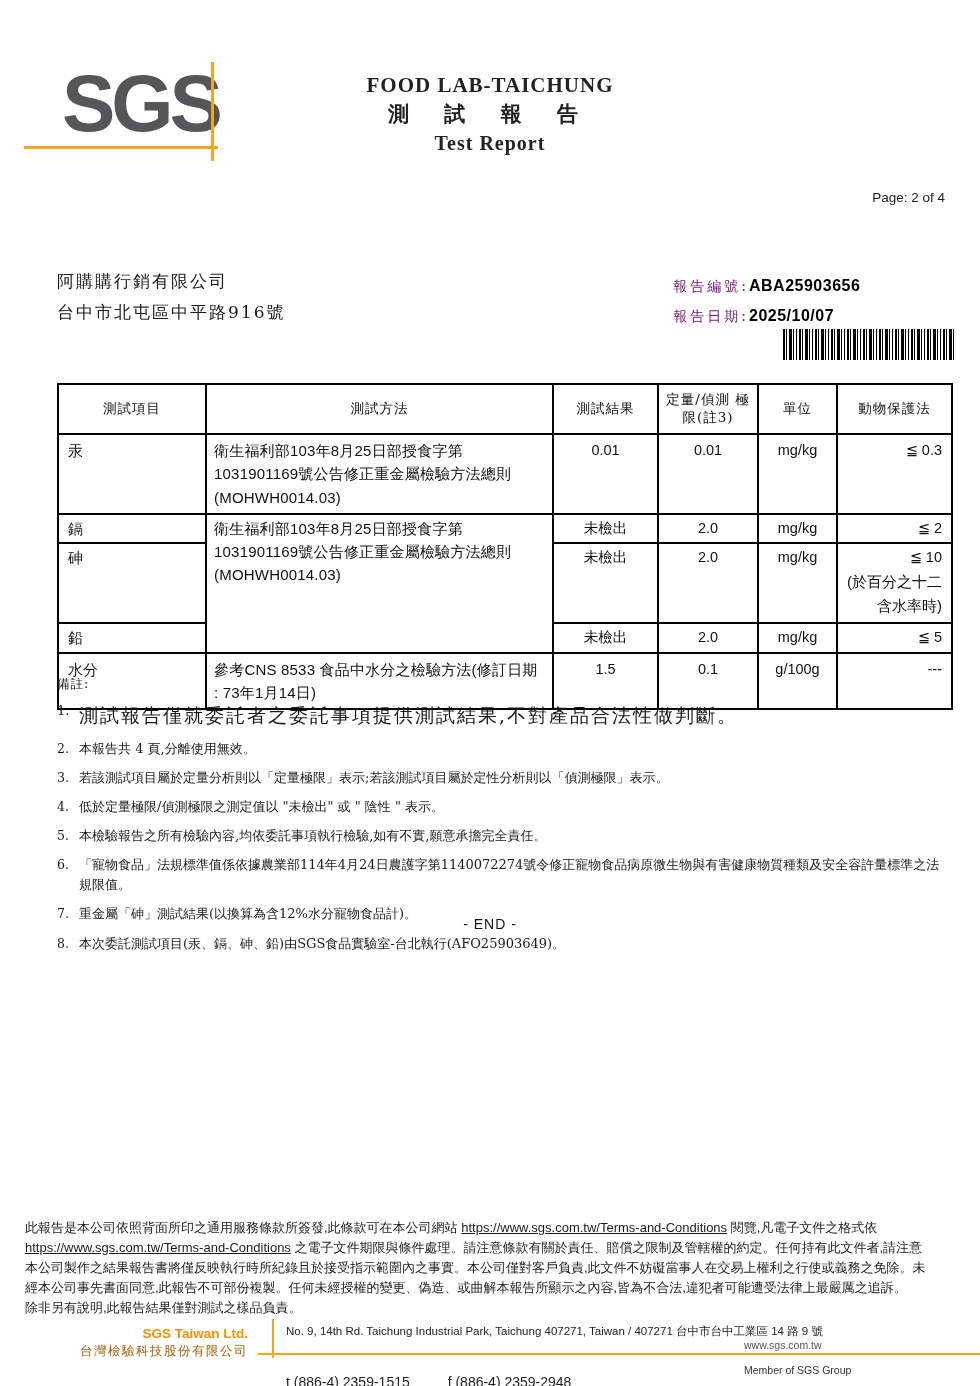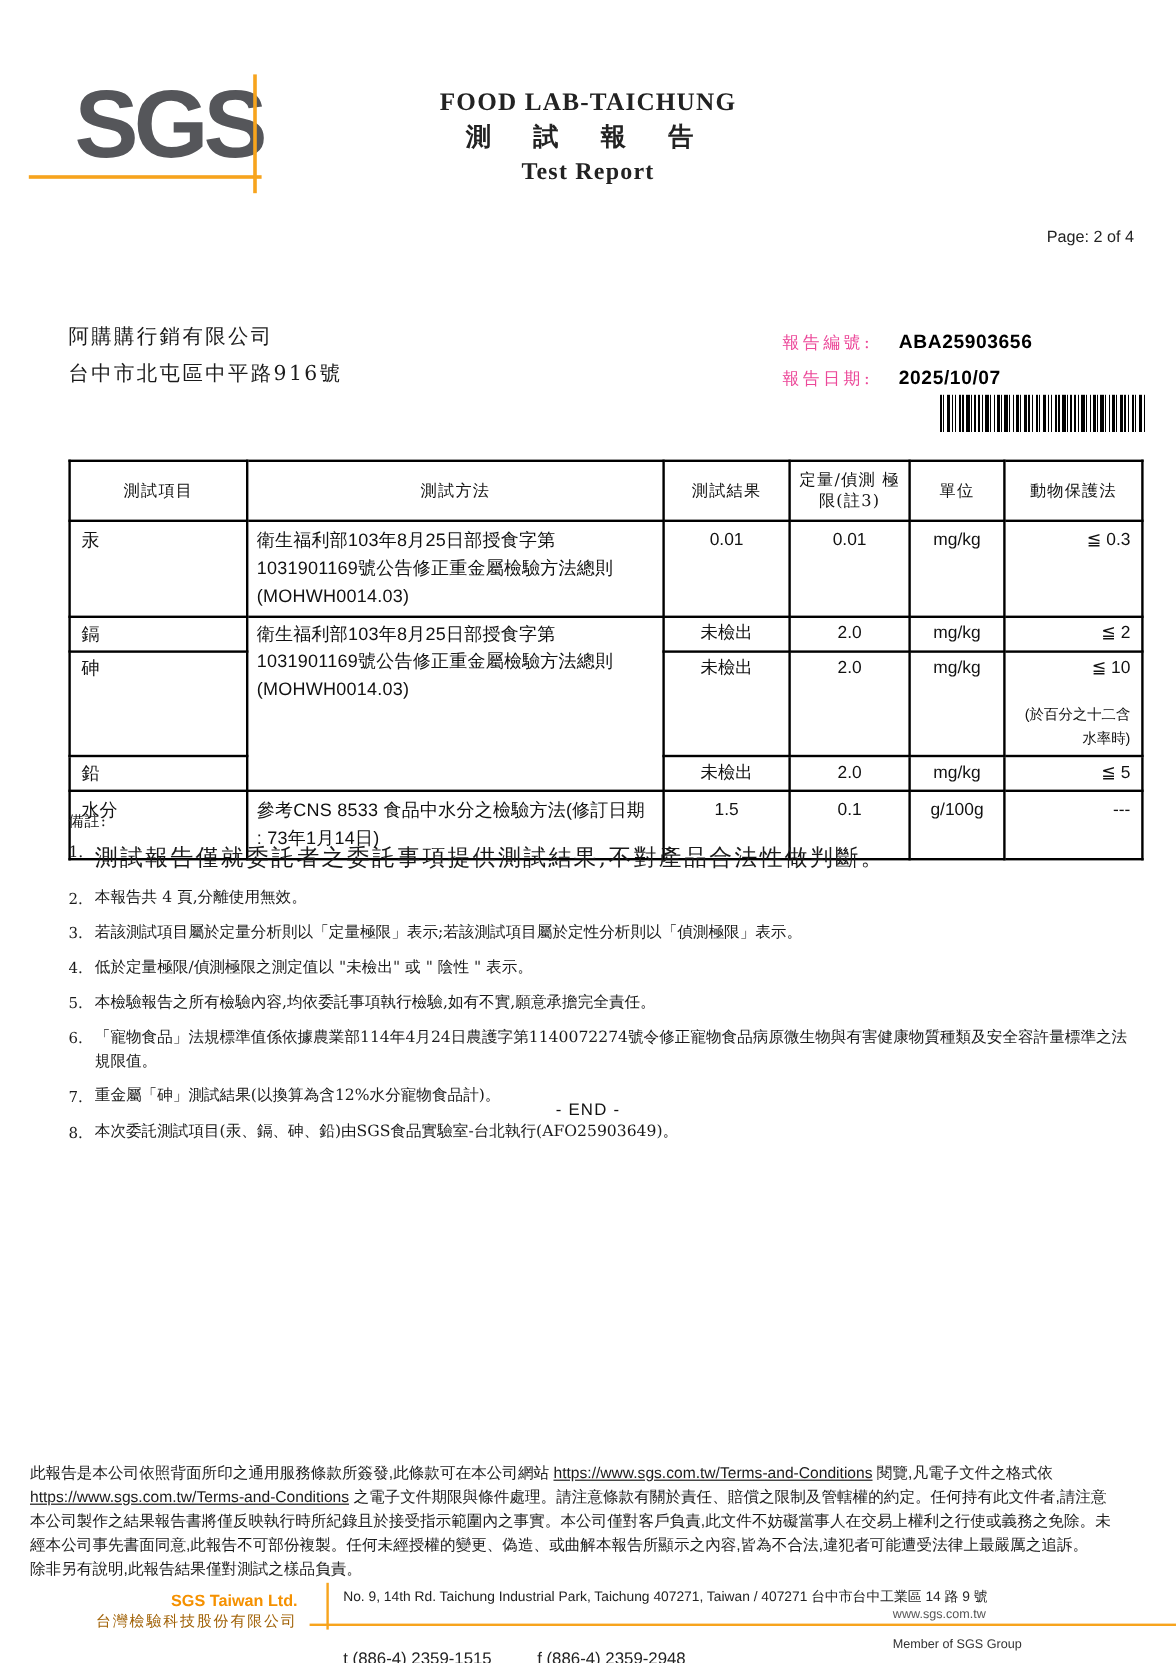--- a/index.html
+++ b/index.html
@@ -26,42 +26,42 @@
   .title-block .t-rzh { font-size:21px; letter-spacing:14px; line-height:29px; font-family:"DejaVu Serif","Liberation Serif",serif;}
   .title-block .t-ren { font-size:20px; line-height:30px; letter-spacing:1px; }
 
   .page-label { right:35px; top:190px; font-size:13.5px; color:#222; }
 
   
   .client { left:57px; top:266px; font-family:"DejaVu Serif","Liberation Serif",serif;
     font-size:17px; letter-spacing:2px; line-height:31px; color:#1a1a1a; }
   .meta { left:652px; top:271px; font-size:14px; line-height:30px; }
   .meta .row { display:flex; }
-  .meta .lab { width:97px; font-family:"DejaVu Serif","Liberation Serif",serif; letter-spacing:3px; color:#ec4899; }
+  .meta .lab { width:97px; font-family:"DejaVu Serif","Liberation Serif",serif; letter-spacing:3px; color:#701a75;text-align:right; }
   .meta .val { font-weight:bold; font-size:16px; letter-spacing:0.5px; color:#000; }
   .barcode { left:783px; top:329px; width:172px; height:31px;
     background:repeating-linear-gradient(90deg,
       #000 0px,#000 2px,#fff 2px,#fff 3px,
       #000 3px,#000 4px,#fff 4px,#fff 6px,
       #000 6px,#000 9px,#fff 9px,#fff 10px,
       #000 10px,#000 11px,#fff 11px,#fff 13px,
       #000 13px,#000 14px,#fff 14px,#fff 16px); }
 
   
   .results-table { left:57px; top:383px; width:894px; border-collapse:collapse;
     table-layout:fixed; font-size:15px; }
   .results-table th,.results-table td { border:2px solid #000; vertical-align:top; overflow:hidden; }
   .results-table th { font-family:"DejaVu Serif","Liberation Serif",serif; font-weight:normal;
     font-size:13.5px; letter-spacing:1px; vertical-align:middle; height:50px; padding:2px 4px; }
   .results-table td { padding:4px 6px; line-height:1.55; }
   td.item { padding-left:9px; }
   td.method { padding-left:7px; letter-spacing:0.2px; }
   td.num { text-align:center; font-size:14.5px;margin-top:22px; }
   td.law { text-align:right; padding-right:9px; font-size:14.5px; }
-  .law-note { font-size:12px; line-height:1.6; margin-top:18px; }
+  .law-note { font-size:15px; line-height:1.6; margin-top:2px; }
   tr.rh-hg  td { height:50px; }
   tr.rh-cd  td { height:24px; padding-top:2px; padding-bottom:2px; }
   tr.rh-as  td { height:72px; padding-top:2px; }
   tr.rh-pb  td { height:24px; padding-top:2px; padding-bottom:2px; }
   tr.rh-h2o td { height:45px; }
 
   
   .notes { left:57px; top:676px; width:884px; font-family:"DejaVu Serif","Liberation Serif",serif;
     color:#1a1a1a; font-size:13px; }
   .notes-label { font-size:12.5px; margin-bottom:8px; letter-spacing:1px; }

